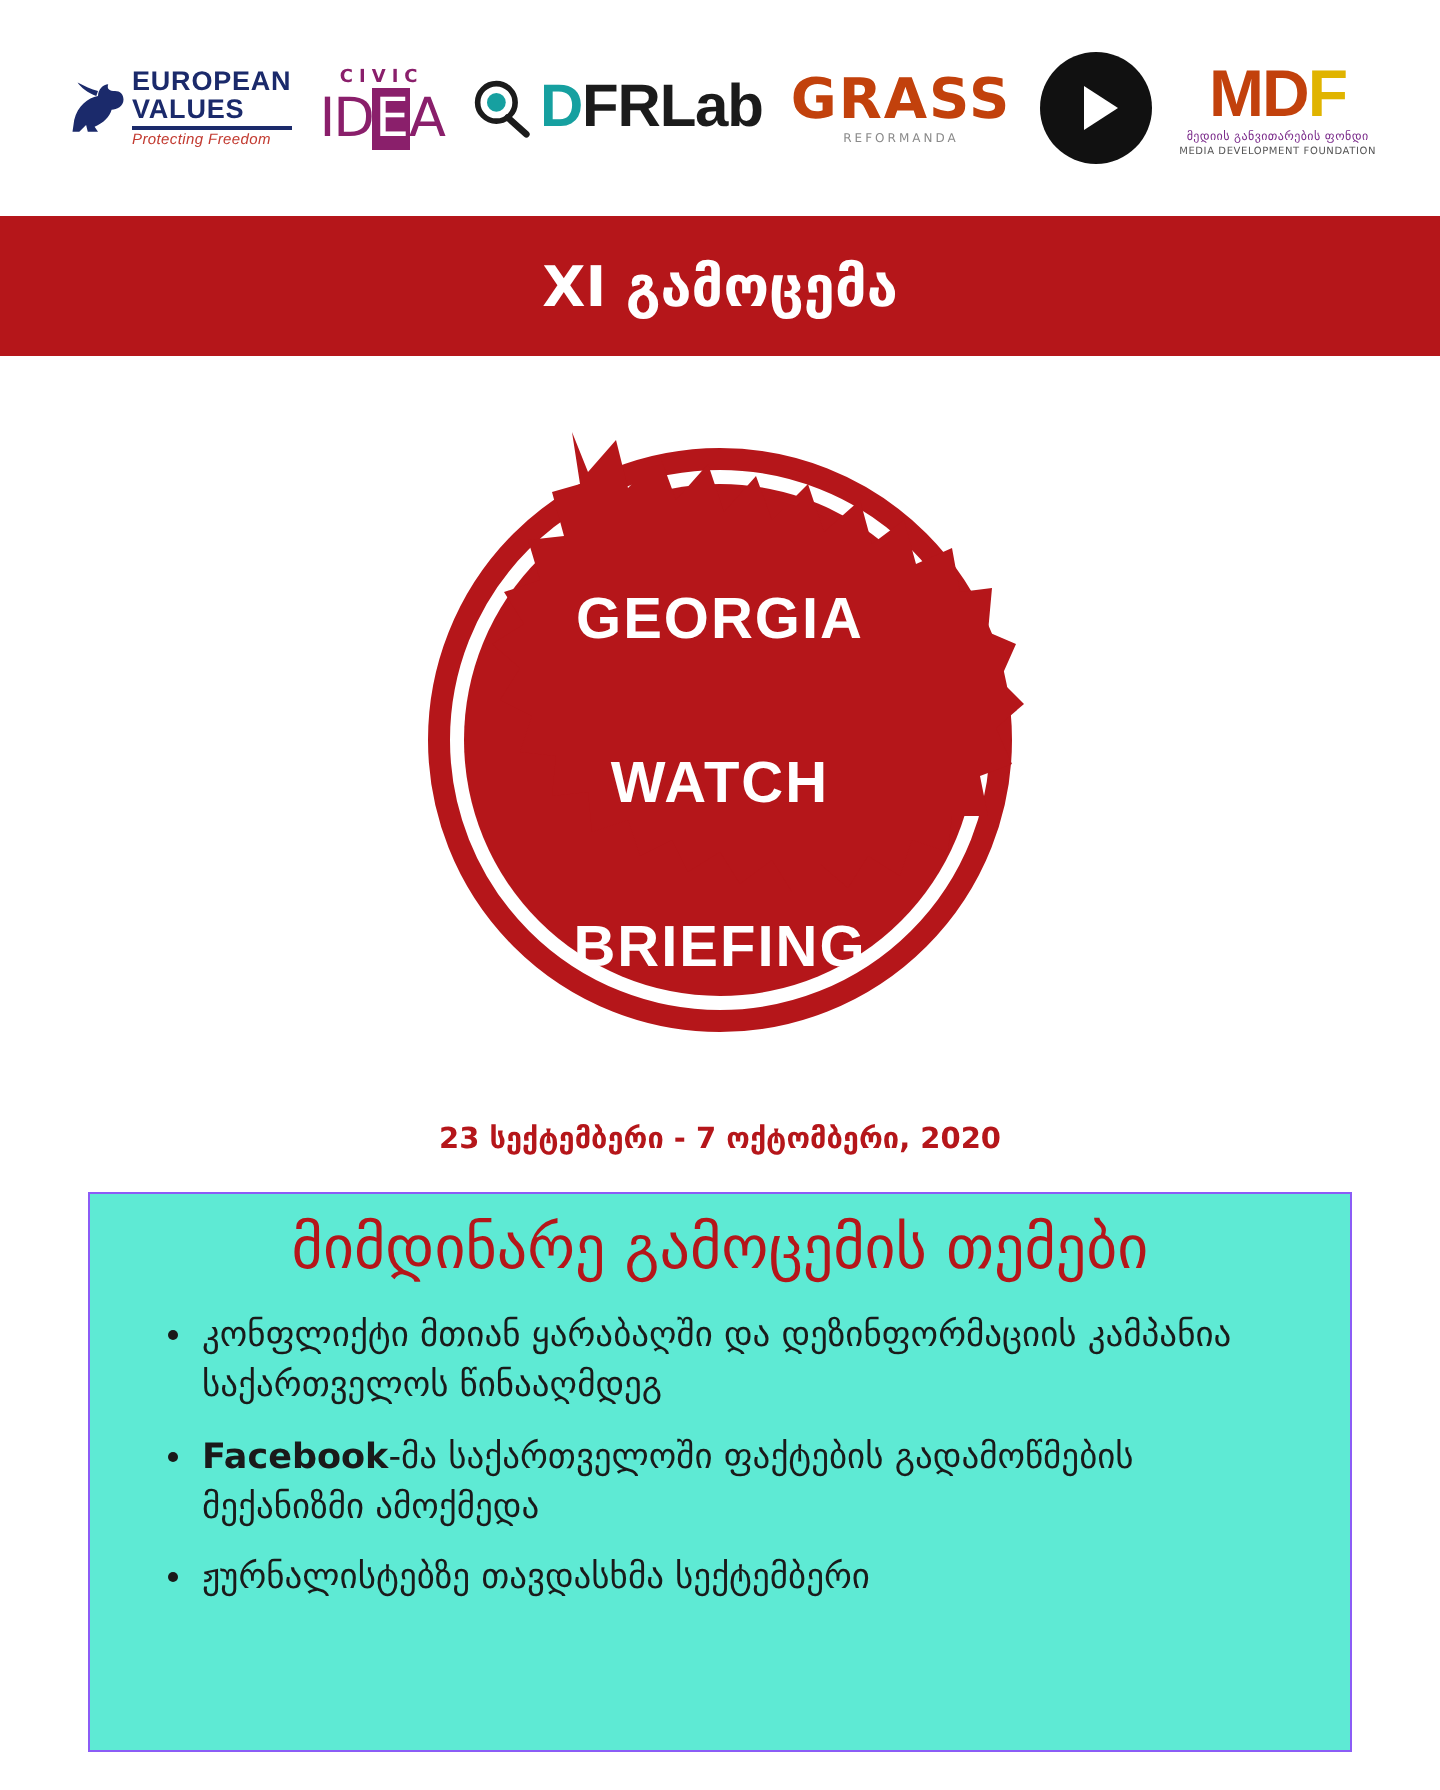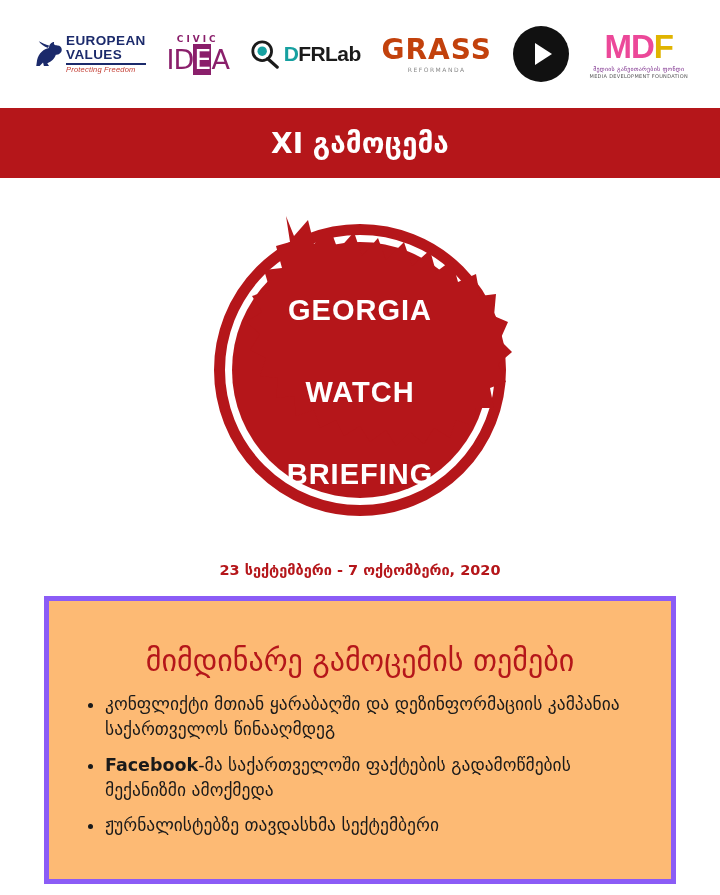--- a/index.html
+++ b/index.html
@@ -98,21 +98,21 @@
     display: flex;
     align-items: center;
     gap: 4px;
   }
   .dfr-mark {
     width: 30px;
     height: 30px;
     position: relative;
   }
   .dfr-text {
-    font-size: 21px;
+    font-size: 30px;
     font-weight: bold;
     letter-spacing: -0.6px;
     font-family: "Liberation Sans", sans-serif;
   }
   .dfr-text .d { color: #16a0a0; }
   .dfr-text .f { color: #1b1b1b; }
 
   
   .gr {
     display: flex;
@@ -157,21 +157,21 @@
     flex-direction: column;
     align-items: center;
     line-height: 1;
   }
   .mdf .m {
     font-size: 33px;
     font-weight: bold;
     letter-spacing: -1px;
     font-family: "Liberation Sans", sans-serif;
   }
-  .mdf .m .p1 { color: #ec4899; }
+  .mdf .m .p1 { color: #c2410c; }
   .mdf .m .p2 { color: #e0b400; }
   .mdf .sub1 {
     font-size: 6px;
     color: #7a2a8a;
     margin-top: 3px;
     letter-spacing: 0.2px;
   }
   .mdf .sub2 {
     font-size: 5px;
     color: #555555;
@@ -258,23 +258,23 @@
     font-weight: bold;
     font-size: 14.5px;
     font-family: "DejaVu Sans", sans-serif;
     margin-top: 4px;
     margin-bottom: 18px;
   }
 
   
   .topics-card {
     margin: 0 44px;
-    border: 5px solid #8b5cf6;
-    background: #fdba74;
-    padding: 42px 26px 30px 26px;
+    border: 1px solid #8b5cf6;
+    background: #5eead4;
+    padding: 10px 26px 30px 26px;
     box-sizing: border-box;
     min-height: 280px;
   }
   .topics-title {
     text-align: center;
     color: #b5161a;
     font-size: 30px;
     font-family: "DejaVu Sans", sans-serif;
     margin-bottom: 14px;
   }

